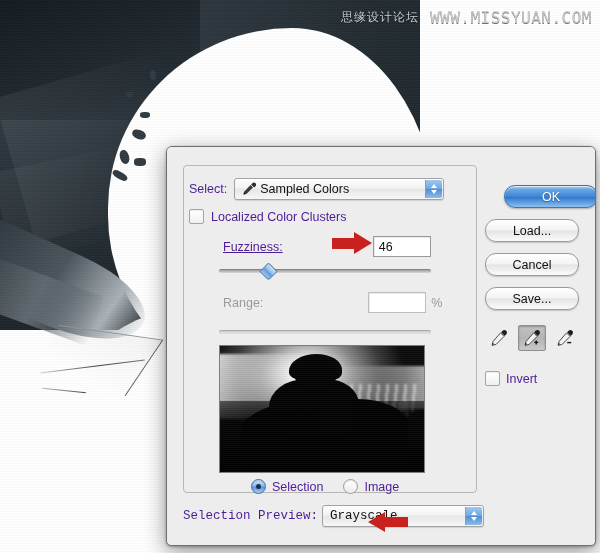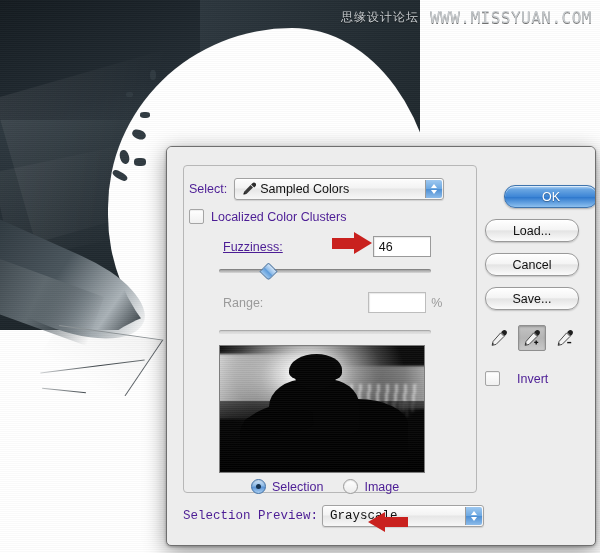--- a/index.html
+++ b/index.html
@@ -302,21 +302,21 @@
   .tools{position:absolute;left:318px;top:178px;width:96px;height:26px;display:flex;align-items:center;gap:5px;}
   .toolbtn{
     width:26px;height:24px;display:flex;align-items:center;justify-content:center;
     border:1px solid transparent;border-radius:2px;cursor:default;
   }
   .toolbtn.sel{
     border:1px solid #8f8f8f;
     background:linear-gradient(180deg,#c3c3c3 0%, #b4b4b4 50%, #c9c9c9 100%);
     box-shadow:inset 0 1px 2px rgba(0,0,0,0.25);
   }
-  .row-invert{position:absolute;left:318px;top:224px;display:flex;align-items:center;gap:17px;}
+  .row-invert{position:absolute;left:318px;top:224px;display:flex;align-items:center;gap:6px;}
 
   
   .redarrow{position:absolute;z-index:20;}
   .redarrow .shaft{position:absolute;background:#c9211e;}
   .redarrow .head{position:absolute;width:0;height:0;}
 
   #arrow-fuzz{left:332px;top:232px;width:40px;height:22px;}
   #arrow-fuzz .shaft{left:0;top:6px;width:24px;height:11px;}
   #arrow-fuzz .head{left:22px;top:0;border-top:11px solid transparent;border-bottom:11px solid transparent;border-left:18px solid #c9211e;}
 

